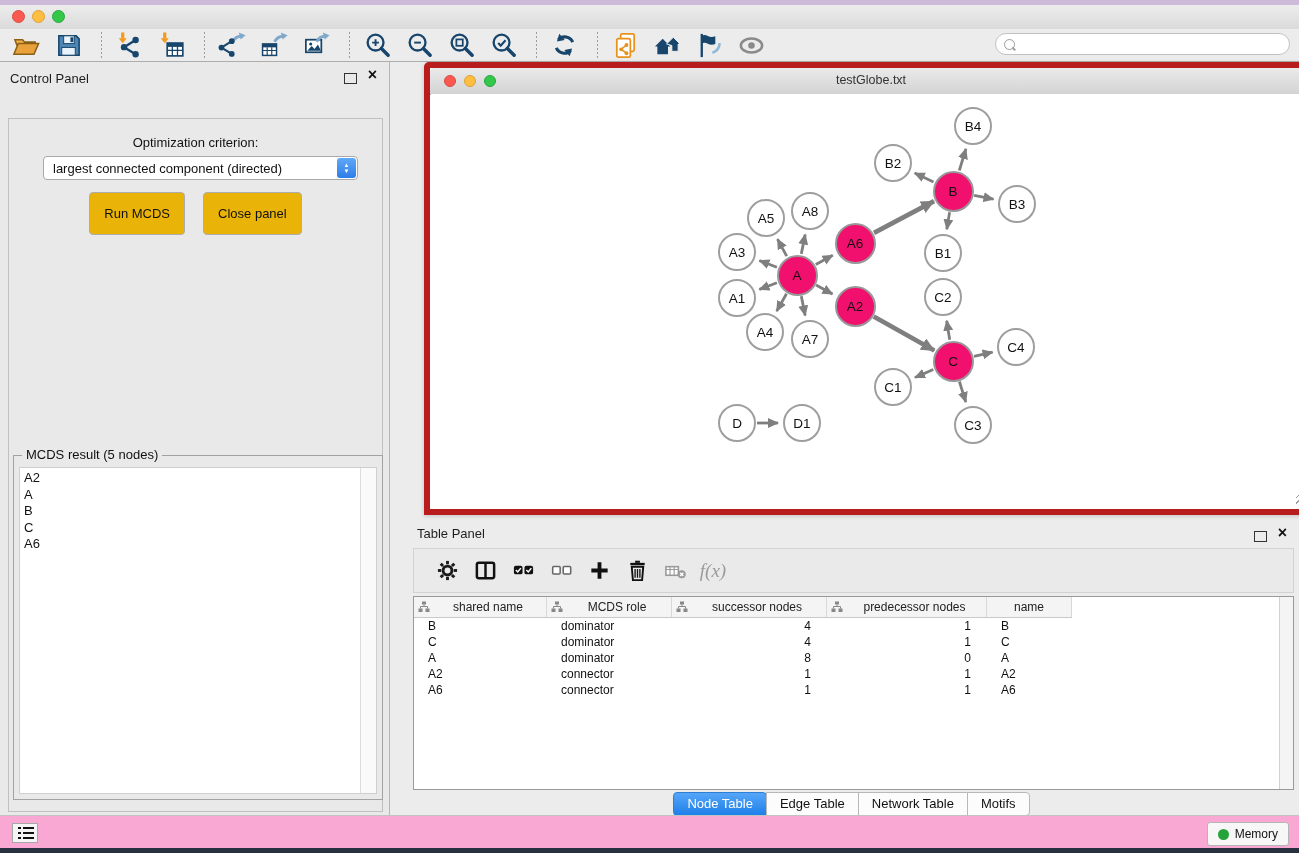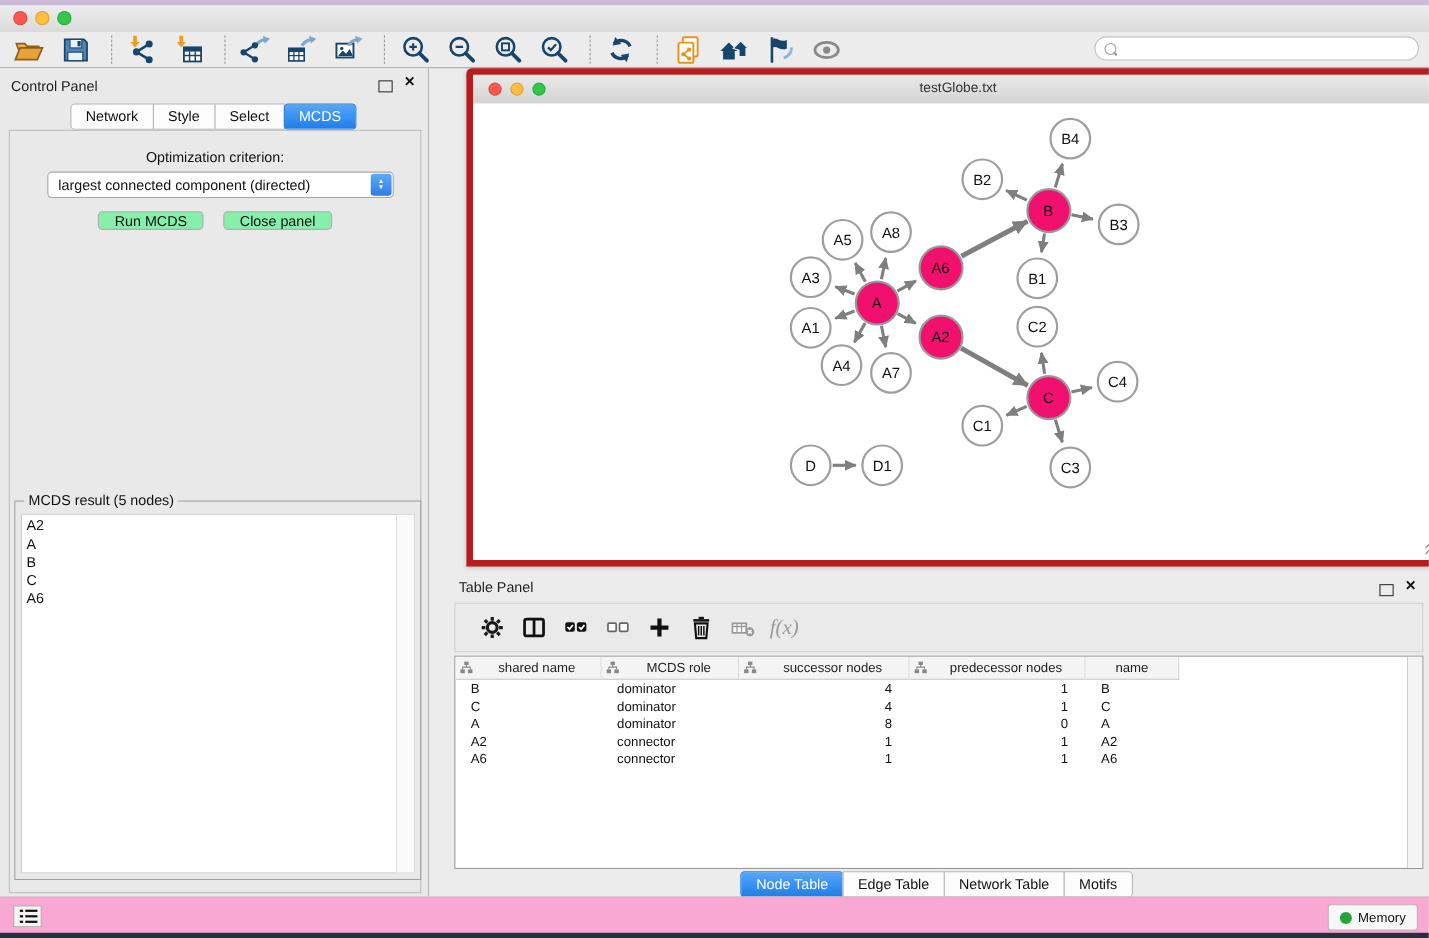--- a/index.html
+++ b/index.html
@@ -35,21 +35,21 @@
   .seg .tab{background:#FCFCFC;border:1px solid #B8B8B8;margin-left:-1px;padding:3px 13px 4px;font-size:13px;color:#111;white-space:nowrap;}
   .seg .tab.first{border-radius:4px 0 0 4px;}
   .seg .tab.last{border-radius:0 4px 4px 0;}
   .seg .tab.active{background:linear-gradient(#55A6F8,#1E7FE8);color:#FFF;border-color:#2F7ED6;border-radius:4px;}
   #cp-content{position:absolute;left:8px;top:56px;width:373px;height:692px;border:1px solid #C0C0C0;background:#E9E9E9;}
   #opt-label{position:absolute;left:0;right:0;top:16px;text-align:center;font-size:13px;color:#111;}
   #criterion{position:absolute;left:34px;top:37px;width:315px;height:24px;background:#FFF;border:1px solid #A9A9A9;border-radius:4px;display:flex;align-items:center;box-sizing:border-box;}
   #criterion .val{flex:1;font-size:13px;color:#111;padding-left:9px;white-space:nowrap;overflow:hidden;}
   #criterion .stepper{width:19px;height:20px;margin-right:1px;border-radius:3px;background:linear-gradient(#5FA9F7,#2E7DE8);display:flex;flex-direction:column;align-items:center;justify-content:center;color:#FFF;font-size:6px;line-height:6px;}
   #cp-buttons{position:absolute;left:0;right:0;top:73px;display:flex;justify-content:center;gap:18px;}
-  .btn{background:#86efac;border:1px solid #ADADAD;border-radius:4px;font-size:13px;color:#111;padding:0 14px;}
+  .btn{background:#eab308;border:1px solid #ADADAD;border-radius:4px;font-size:13px;color:#111;padding:13px 14px;}
   #mcds-group{position:absolute;left:4px;top:336px;width:368px;height:343px;border:1px solid #A2A2A2;}
   #mcds-group-title{position:absolute;left:8px;top:-9px;background:#E9E9E9;padding:0 4px;font-size:13px;color:#111;}
   #mcds-list-wrap{position:absolute;left:5px;right:5px;top:11px;bottom:5px;background:#FFF;border:1px solid #CFCFCF;}
   #mcds-list{position:absolute;left:0;top:0;right:15px;bottom:0;padding:2px 0 0 4px;overflow:hidden;}
   #mcds-list .row{font-size:13px;line-height:16.5px;color:#111;}
   #mcds-scroll{position:absolute;right:0;top:0;bottom:0;width:15px;background:#FAFAFA;border-left:1px solid #DDD;}
   
   #network-window{position:absolute;left:405px;top:62px;width:894px;height:453px;border:6px solid #b91c1c;border-radius:5px 5px 0 0;box-sizing:border-box;background:#FFF;box-shadow:0 1px 4px rgba(0,0,0,0.18);margin-left:19px;}
   #net-titlebar{position:relative;height:26px;background:linear-gradient(#EAEAEA,#D3D3D3);border-bottom:1px solid #9E9E9E;border-radius:4px 4px 0 0;}
   #net-titlebar .lights{left:14px;top:7px;gap:8px;}
@@ -249,26 +249,20 @@
       <input placeholder="" style="">
     </div>
   </div>
 
   <div id="control-panel">
     <div id="cp-header">
       <span id="cp-title">Control Panel</span>
       <span id="cp-float" class="float-btn"></span>
       <span id="cp-close" class="close-btn">×</span>
     </div>
-    <div id="cp-tabs" class="seg">
-        <div class="tab first">Network</div>
-        <div class="tab">Style</div>
-        <div class="tab">Select</div>
-        <div class="tab last active">MCDS</div>
-      </div>
     <div id="cp-content">
       <div id="opt-label">Optimization criterion:</div>
       <div id="criterion">
         <span class="val">largest connected component (directed)</span>
         <span class="stepper">
             <span>▲</span>
             <span>▼</span>
           </span>
       </div>
       <div id="cp-buttons">

